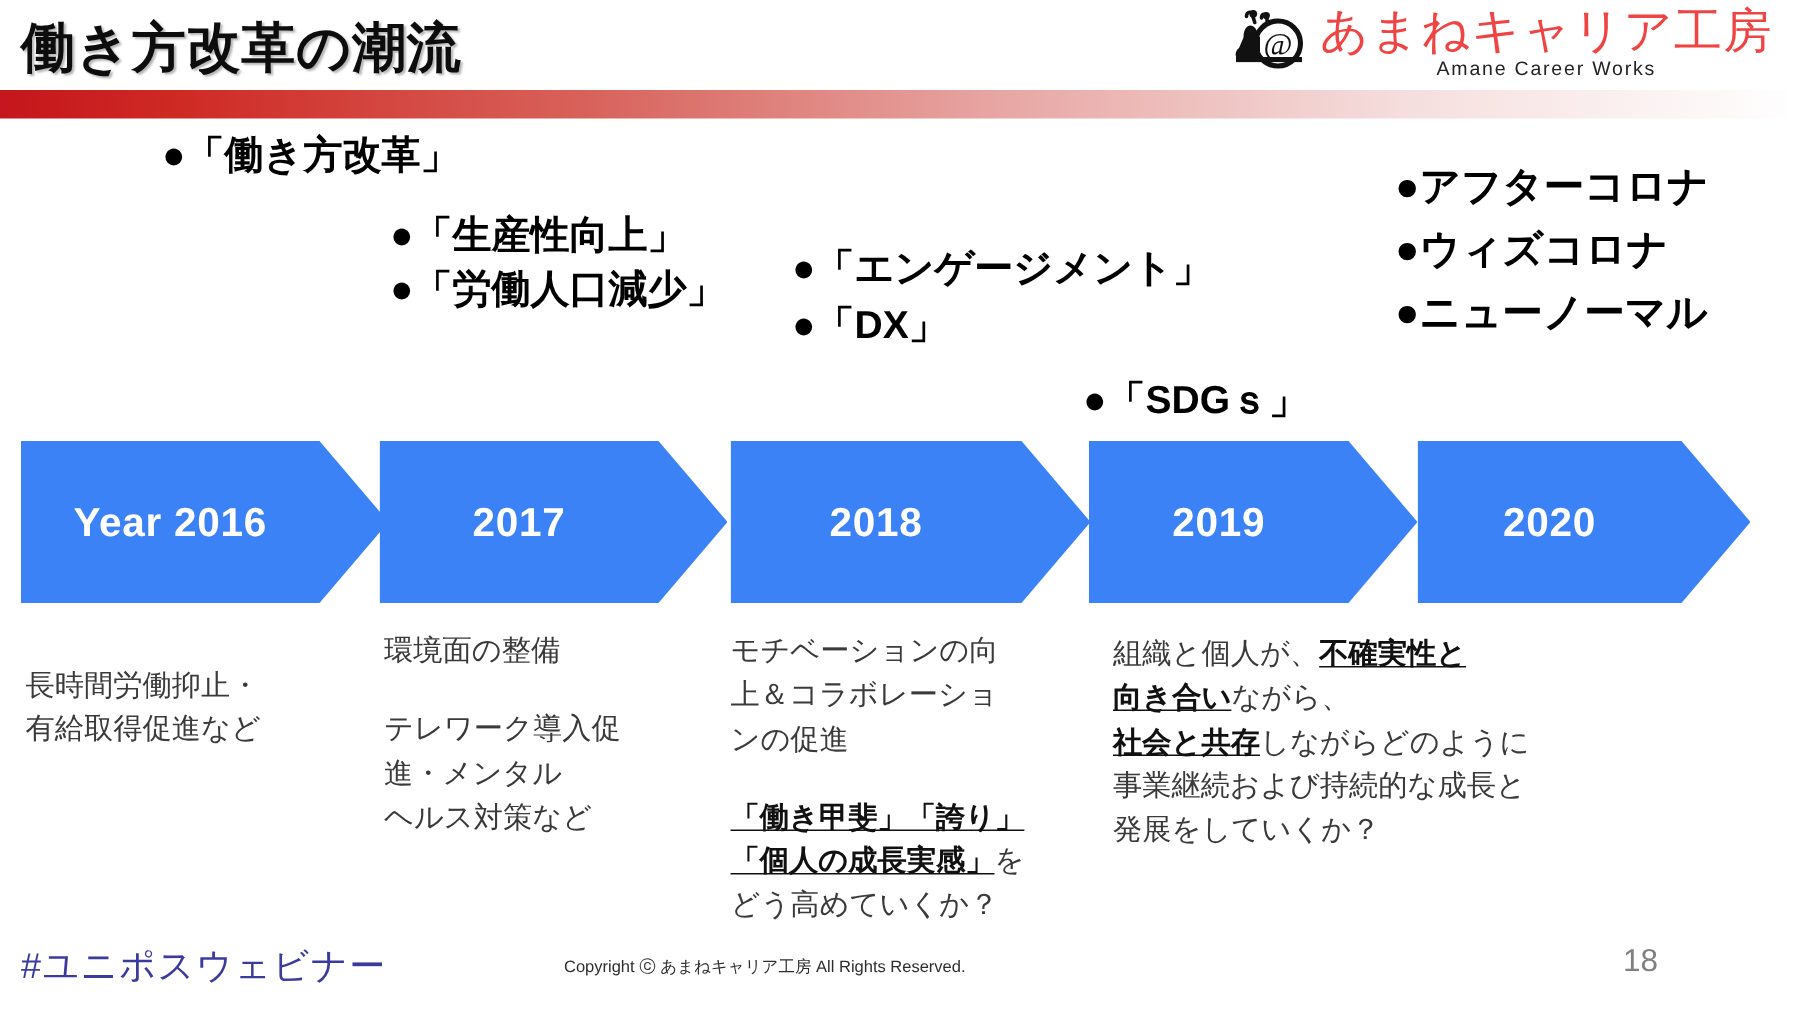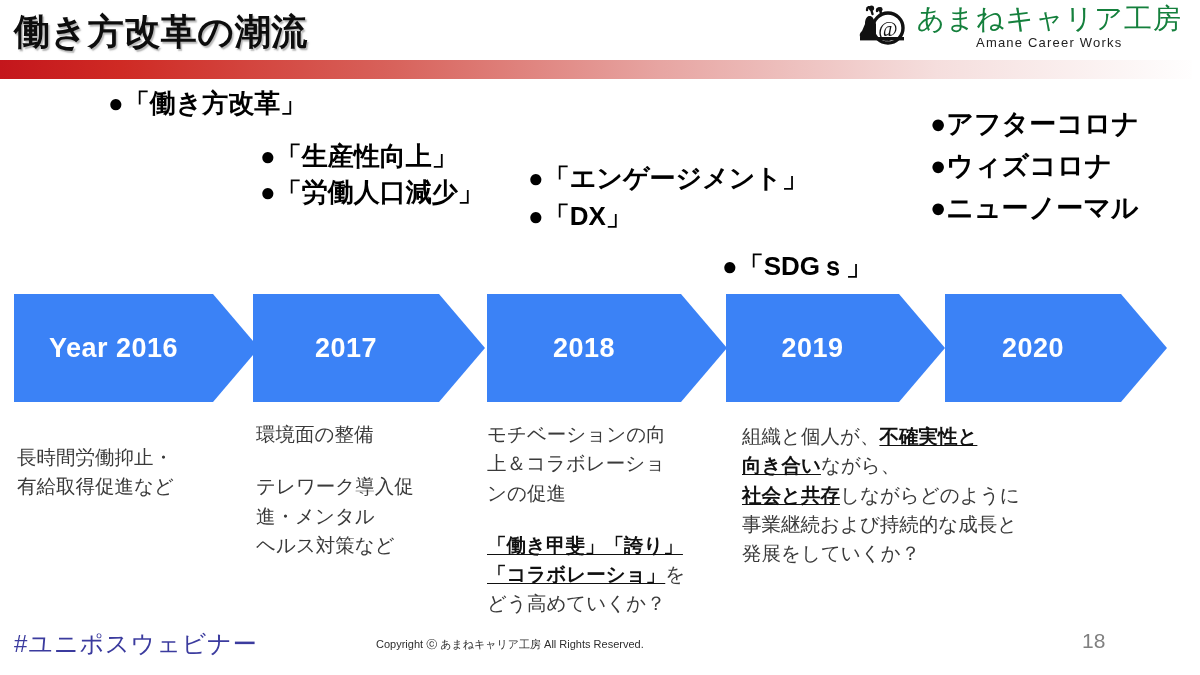--- a/index.html
+++ b/index.html
@@ -45,22 +45,22 @@
     position: absolute;
     right: 10px;
     top: 4px;
     display: flex;
     align-items: center;
     gap: 8px;
   }
   .logo-mark { width: 52px; height: 46px; flex: none; }
   .logo-text { display: flex; flex-direction: column; align-items: center; line-height: 1; }
   .logo-jp {
-    font-size: 28px;
-    color: #15803d;
+    font-size: 32px;
+    color: #ef4444;
     letter-spacing: 1px;
     white-space: nowrap;
   }
   .logo-en {
     font-size: 13px;
     color: #222222;
     letter-spacing: 1.2px;
     margin-top: 3px;
     white-space: nowrap;
   }
@@ -196,21 +196,21 @@
       <p class="para"><span class="plain">長時間労働抑止・</span><br><span class="plain">有給取得促進など</span></p>
     </div>
   <div class="col" style="left:256px; top:420px; width:230px;">
       <p class="para"><span class="plain">環境面の整備</span></p>
       <div class="gap"></div>
       <p class="para"><span class="plain">テレワーク導入促</span><br><span class="plain">進・メンタル</span><br><span class="plain">ヘルス対策など</span></p>
     </div>
   <div class="col" style="left:487px; top:420px; width:250px;">
       <p class="para"><span class="plain">モチベーションの向</span><br><span class="plain">上＆コラボレーショ</span><br><span class="plain">ンの促進</span></p>
       <div class="gap"></div>
-      <p class="para"><span class="em">「働き甲斐」「誇り」</span><br><span class="em">「コラボレーショ」</span><span class="plain">を</span><br><span class="plain">どう高めていくか？</span></p>
+      <p class="para"><span class="em">「働き甲斐」「誇り」</span><br><span class="em">「個人の成長実感」</span><span class="plain">を</span><br><span class="plain">どう高めていくか？</span></p>
     </div>
   <div class="col" style="left:742px; top:422px; width:400px;">
       <p class="para"><span class="plain">組織と個人が、</span><span class="em">不確実性と</span><br><span class="em">向き合い</span><span class="plain">ながら、</span><br><span class="em">社会と共存</span><span class="plain">しながらどのように</span><br><span class="plain">事業継続および持続的な成長と</span><br><span class="plain">発展をしていくか？</span></p>
     </div>
 
   <div class="hashtag">#ユニポスウェビナー</div>
   <div class="copyright">Copyright ⓒ あまねキャリア工房  All Rights Reserved.</div>
   <div class="pagenum">18</div>
 
 </div>

